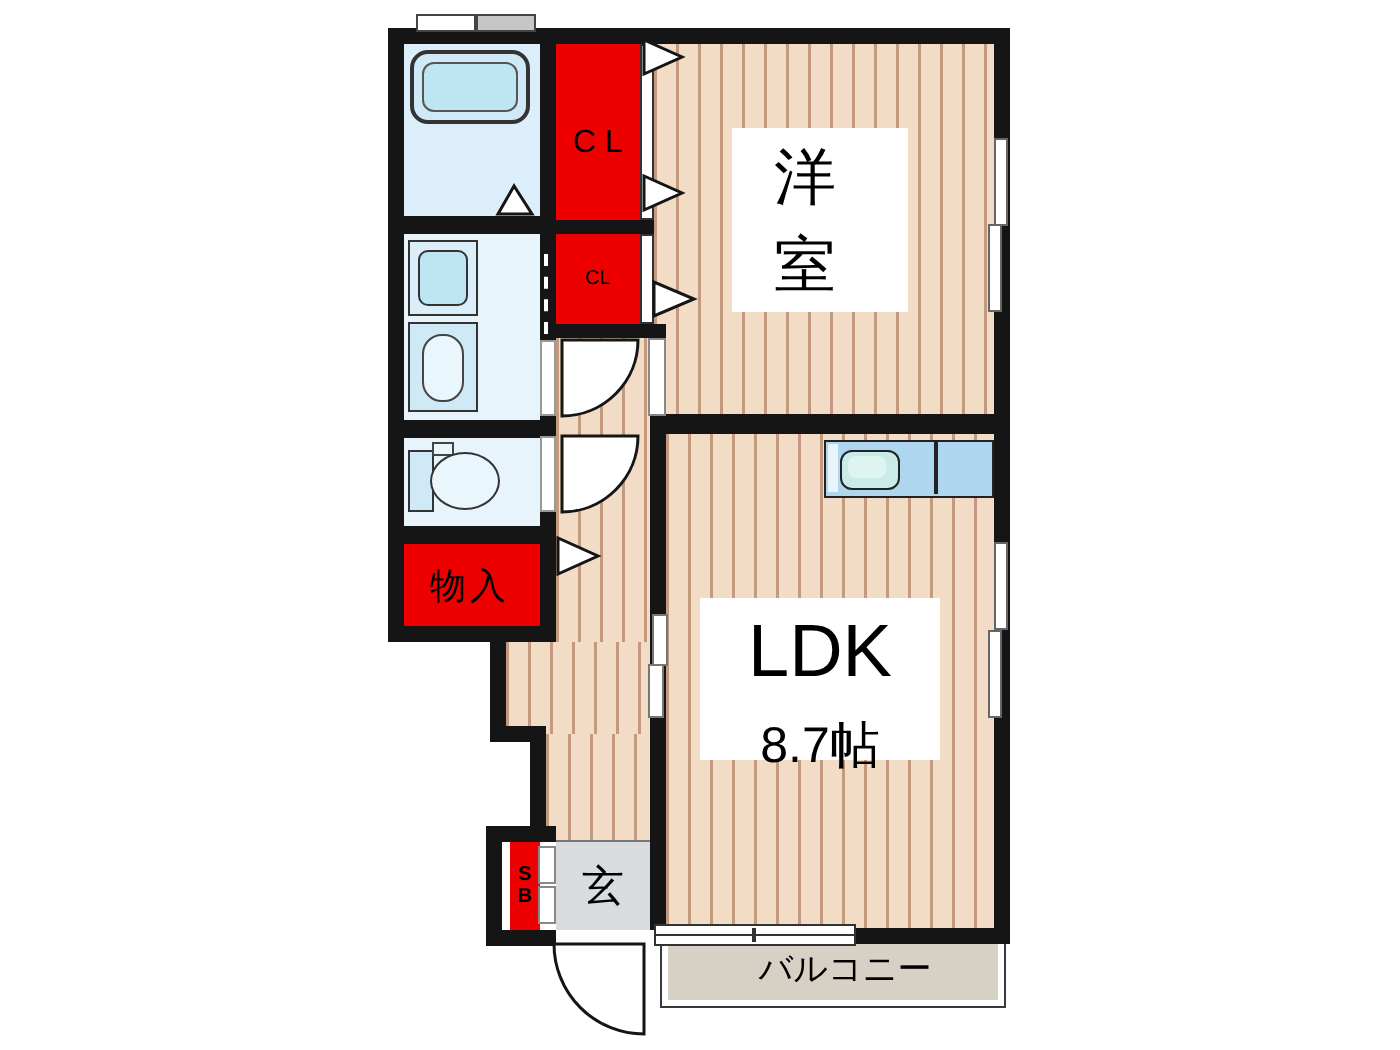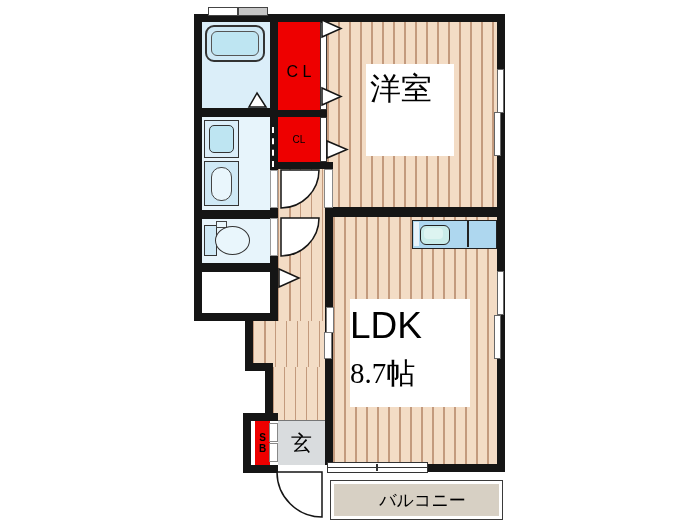--- a/index.html
+++ b/index.html
@@ -23,40 +23,43 @@
 <body>
 
 <div id="stage">
 
   <div class="abs floor" style="left:327px;top:22px;width:170px;height:185px;"></div>
   <div class="abs floor" style="left:333px;top:217px;width:164px;height:247px;"></div>
   <div class="abs floor" style="left:278px;top:162px;width:47px;height:159px;"></div>
   <div class="abs floor" style="left:253px;top:321px;width:72px;height:46px;"></div>
   <div class="abs floor" style="left:273px;top:367px;width:52px;height:54px;"></div>
 
-  <div class="abs" style="left:330px;top:480px;width:173px;height:40px;background:var(--balcony-gray);
+  <div class="abs" style="left:330px;top:464px;width:173px;height:40px;background:var(--balcony-gray);
        border:1.5px solid #3a3a3a;box-shadow:inset 0 0 0 3px #fff;display:flex;align-items:center;justify-content:center;padding-left:12px;">
     <span class="cjk" style="font-size:17px;">バルコニー</span>
   </div>
 
   <div class="abs bathblue" style="left:202px;top:22px;width:68px;height:86px;"></div>
   <div class="abs roomblue" style="left:202px;top:117px;width:68px;height:93px;"></div>
   <div class="abs roomblue" style="left:202px;top:219px;width:68px;height:44px;"></div>
 
   <div class="abs" style="left:278px;top:421px;width:47px;height:44px;background:var(--entrance-gray);
        display:flex;align-items:center;justify-content:center;">
     <span class="cjk" style="font-size:21px;">玄</span>
   </div>
   <div class="abs" style="left:278px;top:420px;width:47px;height:1px;background:#777;"></div>
 
   <div class="abs red" style="left:278px;top:22px;width:42px;height:100px;">
     <span style="font-size:16px;">C L</span>
   </div>
   <div class="abs red" style="left:278px;top:117px;width:42px;height:45px;">
     <span style="font-size:10px;">CL</span>
+  </div>
+  <div class="abs red" style="left:200px;top:272px;width:70px;height:41px;">
+    <span class="cjk" style="font-size:18px;letter-spacing:2px;">物入</span>
   </div>
   <div class="abs red" style="left:255px;top:421px;width:15px;height:44px;flex-direction:column;line-height:11px;">
     <span style="font-size:10px;font-weight:bold;">S</span>
     <span style="font-size:10px;font-weight:bold;">B</span>
   </div>
 
   <div class="abs wall" style="left:194px;top:14px;width:311px;height:8px;"></div>
   <div class="abs wall" style="left:194px;top:14px;width:8px;height:307px;"></div>
   <div class="abs wall" style="left:497px;top:14px;width:8px;height:458px;"></div>
   <div class="abs wall" style="left:194px;top:108px;width:84px;height:9px;"></div>
@@ -111,26 +114,26 @@
   <div class="abs" style="left:216px;top:221px;width:11px;height:7px;background:var(--fixture-blue-light);border:1px solid #444;"></div>
   <div class="abs" style="left:215px;top:226px;width:35px;height:29px;background:var(--fixture-blue-light);border:1.5px solid #333;border-radius:50%;"></div>
   <div class="abs" style="left:412px;top:220px;width:85px;height:29px;background:var(--counter-blue);border:1.5px solid #222;">
     <div style="position:absolute;left:1px;top:1px;width:5px;height:24px;background:#e8f3fa;"></div>
     <div style="position:absolute;left:54px;top:0;width:1.5px;height:26px;background:#222;"></div>
     <div style="position:absolute;left:7px;top:4px;width:28px;height:18px;background:var(--sink-teal);border:1.5px solid #222;border-radius:6px;">
       <div style="position:absolute;left:3px;top:2px;width:19px;height:11px;background:#ddf4f1;border-radius:4px;"></div>
     </div>
   </div>
 
-  <div class="abs labelbox" style="left:366px;top:64px;width:88px;height:92px;padding:3px 4px;">
+  <div class="abs labelbox" style="left:366px;top:64px;width:88px;height:92px;padding:3px 21px;">
     <div class="cjk" style="font-size:31px;line-height:44px;">洋室</div>
   </div>
-  <div class="abs labelbox" style="left:350px;top:299px;width:120px;height:108px;text-align:left;padding-top:2px;">
+  <div class="abs labelbox" style="left:350px;top:299px;width:120px;height:81px;text-align:center;padding-top:2px;">
     <div class="cjk" style="font-size:37px;line-height:50px;">LDK</div>
-    <div class="cjk" style="font-size:29px;line-height:44px;font-family:Liberation Serif, serif;">8.7帖</div>
+    <div class="cjk" style="font-size:25px;line-height:44px;">8.7帖</div>
   </div>
 
   <svg width="700" height="525">
     <path class="fan" d="M281,170 L319,170 A38,38 0 0 1 281,208 Z"></path>
     <path class="fan" d="M281,218 L319,218 A38,38 0 0 1 281,256 Z"></path>
     <path class="fan" d="M322,472 L277,472 A45,45 0 0 0 322,517 Z"></path>
     <polygon class="tri" points="322,20 322,37 341,28.5"></polygon>
     <polygon class="tri" points="322,88 322,105 341,96.5"></polygon>
     <polygon class="tri" points="327,141 327,158 347,149.5"></polygon>
     <polygon class="tri" points="279,269 279,287 299,278"></polygon>

